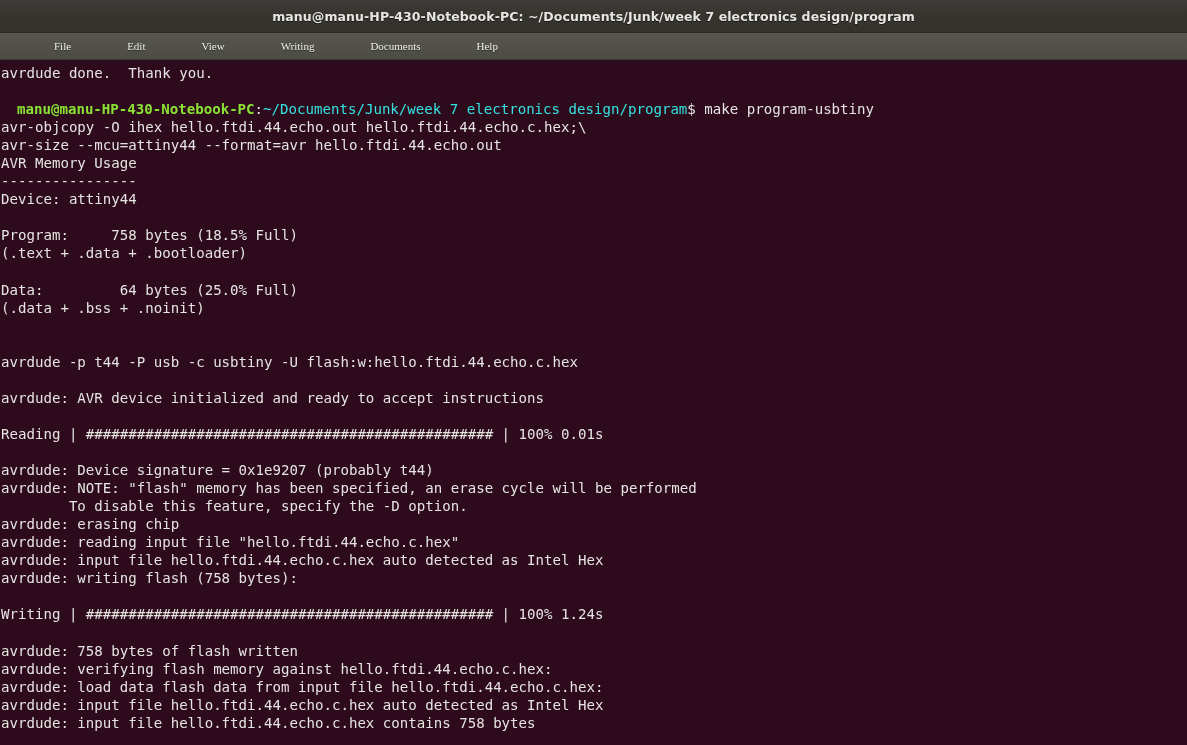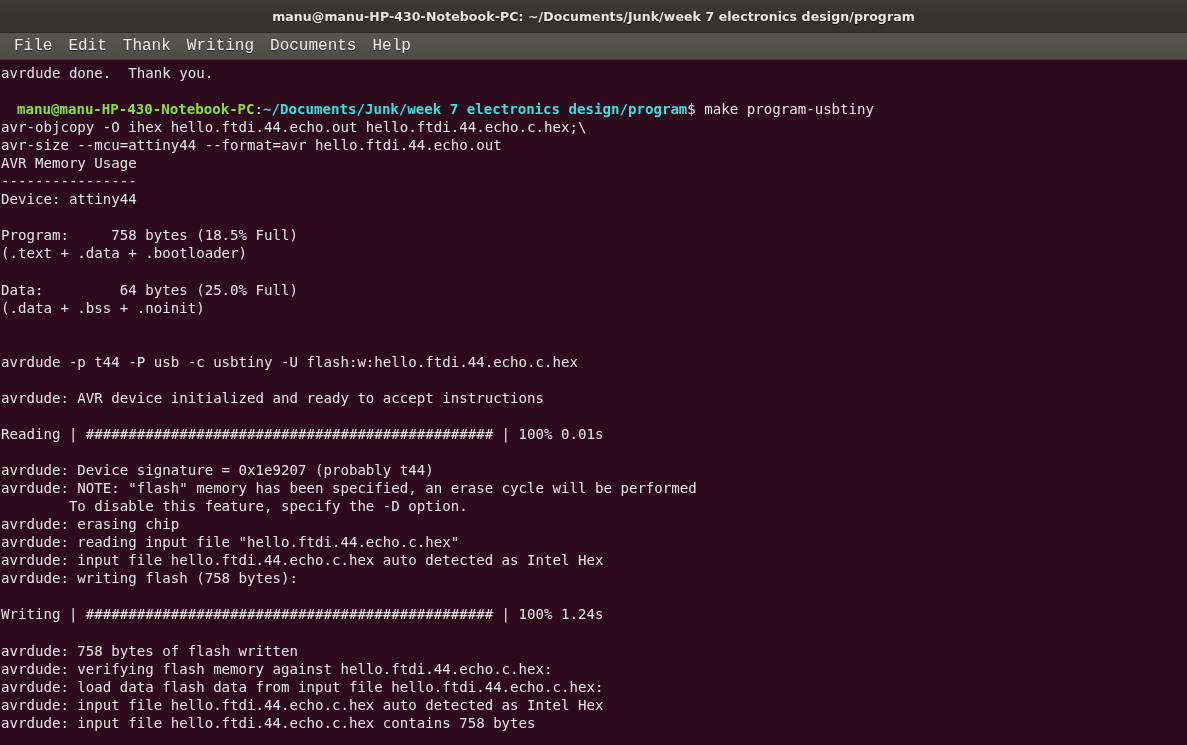--- a/index.html
+++ b/index.html
@@ -47,28 +47,29 @@
     height: 27px;
     flex: 0 0 27px;
     background: linear-gradient(to bottom, #56564e 0%, #51514a 55%, #4c4c45 100%);
     display: flex;
     align-items: center;
     padding-left: 6px;
     box-sizing: border-box;
     border-bottom: 1px solid #3a3a34;
   }
   .menu-item {
-    font-family: Liberation Mono, monospace;
-    font-size: 16px;
+    font-family: Liberation Serif, serif;
+    font-size: 11px;
     color: #f2f0ee;
     padding: 3px 8px 4px 8px;
     white-space: nowrap;
     text-shadow: 0 1px 0 rgba(0,0,0,0.5);
     border-radius: 2px;
     cursor: default;
+    margin-left: 40px;
   }
 
   
   #terminal {
     flex: 1 1 auto;
     background: #2e0b1c;
     position: relative;
     overflow: hidden;
     padding: 4px 8px 0 1px;
     box-sizing: border-box;
@@ -79,36 +80,36 @@
     line-height: 18.05px;
     color: #e6e4e1;
     white-space: pre;
     letter-spacing: 0px;
   }
   .row {
     height: 18.05px;
     white-space: pre;
   }
   .fg-green  { color: #8ae234; font-weight: bold; margin-left: 16px; }
-  .fg-cyan   { color: #34e2e2; font-weight: bold; }
+  .fg-cyan   { color: #34e2e2; font-weight: normal; }
   .fg-white  { color: #e6e4e1; }
 </style>
 </head>
 <body>
 
 <div id="window">
 
   <div id="titlebar">
     <div id="titlebar-title">manu@manu-HP-430-Notebook-PC: ~/Documents/Junk/week 7 electronics design/program</div>
   </div>
 
   <div id="menubar">
     <div class="menu-item">File</div>
     <div class="menu-item">Edit</div>
-    <div class="menu-item">Thank</div>
+    <div class="menu-item">View</div>
     <div class="menu-item">Writing</div>
     <div class="menu-item">Documents</div>
     <div class="menu-item">Help</div>
   </div>
 
   <div id="terminal">
     <div id="screen"><div class="row">avrdude done.  Thank you.</div><div class="row">&nbsp;</div><div class="row"><span class="fg-green">manu@manu-HP-430-Notebook-PC</span><span class="fg-white">:</span><span class="fg-cyan">~/Documents/Junk/week 7 electronics design/program</span><span class="fg-white">$</span><span class="fg-white"> make program-usbtiny</span></div><div class="row">avr-objcopy -O ihex hello.ftdi.44.echo.out hello.ftdi.44.echo.c.hex;\</div><div class="row">avr-size --mcu=attiny44 --format=avr hello.ftdi.44.echo.out</div><div class="row">AVR Memory Usage</div><div class="row">----------------</div><div class="row">Device: attiny44</div><div class="row">&nbsp;</div><div class="row">Program:     758 bytes (18.5% Full)</div><div class="row">(.text + .data + .bootloader)</div><div class="row">&nbsp;</div><div class="row">Data:         64 bytes (25.0% Full)</div><div class="row">(.data + .bss + .noinit)</div><div class="row">&nbsp;</div><div class="row">&nbsp;</div><div class="row">avrdude -p t44 -P usb -c usbtiny -U flash:w:hello.ftdi.44.echo.c.hex</div><div class="row">&nbsp;</div><div class="row">avrdude: AVR device initialized and ready to accept instructions</div><div class="row">&nbsp;</div><div class="row">Reading | ################################################ | 100% 0.01s</div><div class="row">&nbsp;</div><div class="row">avrdude: Device signature = 0x1e9207 (probably t44)</div><div class="row">avrdude: NOTE: "flash" memory has been specified, an erase cycle will be performed</div><div class="row">        To disable this feature, specify the -D option.</div><div class="row">avrdude: erasing chip</div><div class="row">avrdude: reading input file "hello.ftdi.44.echo.c.hex"</div><div class="row">avrdude: input file hello.ftdi.44.echo.c.hex auto detected as Intel Hex</div><div class="row">avrdude: writing flash (758 bytes):</div><div class="row">&nbsp;</div><div class="row">Writing | ################################################ | 100% 1.24s</div><div class="row">&nbsp;</div><div class="row">avrdude: 758 bytes of flash written</div><div class="row">avrdude: verifying flash memory against hello.ftdi.44.echo.c.hex:</div><div class="row">avrdude: load data flash data from input file hello.ftdi.44.echo.c.hex:</div><div class="row">avrdude: input file hello.ftdi.44.echo.c.hex auto detected as Intel Hex</div><div class="row">avrdude: input file hello.ftdi.44.echo.c.hex contains 758 bytes</div></div>
   </div>
 
 </div>

